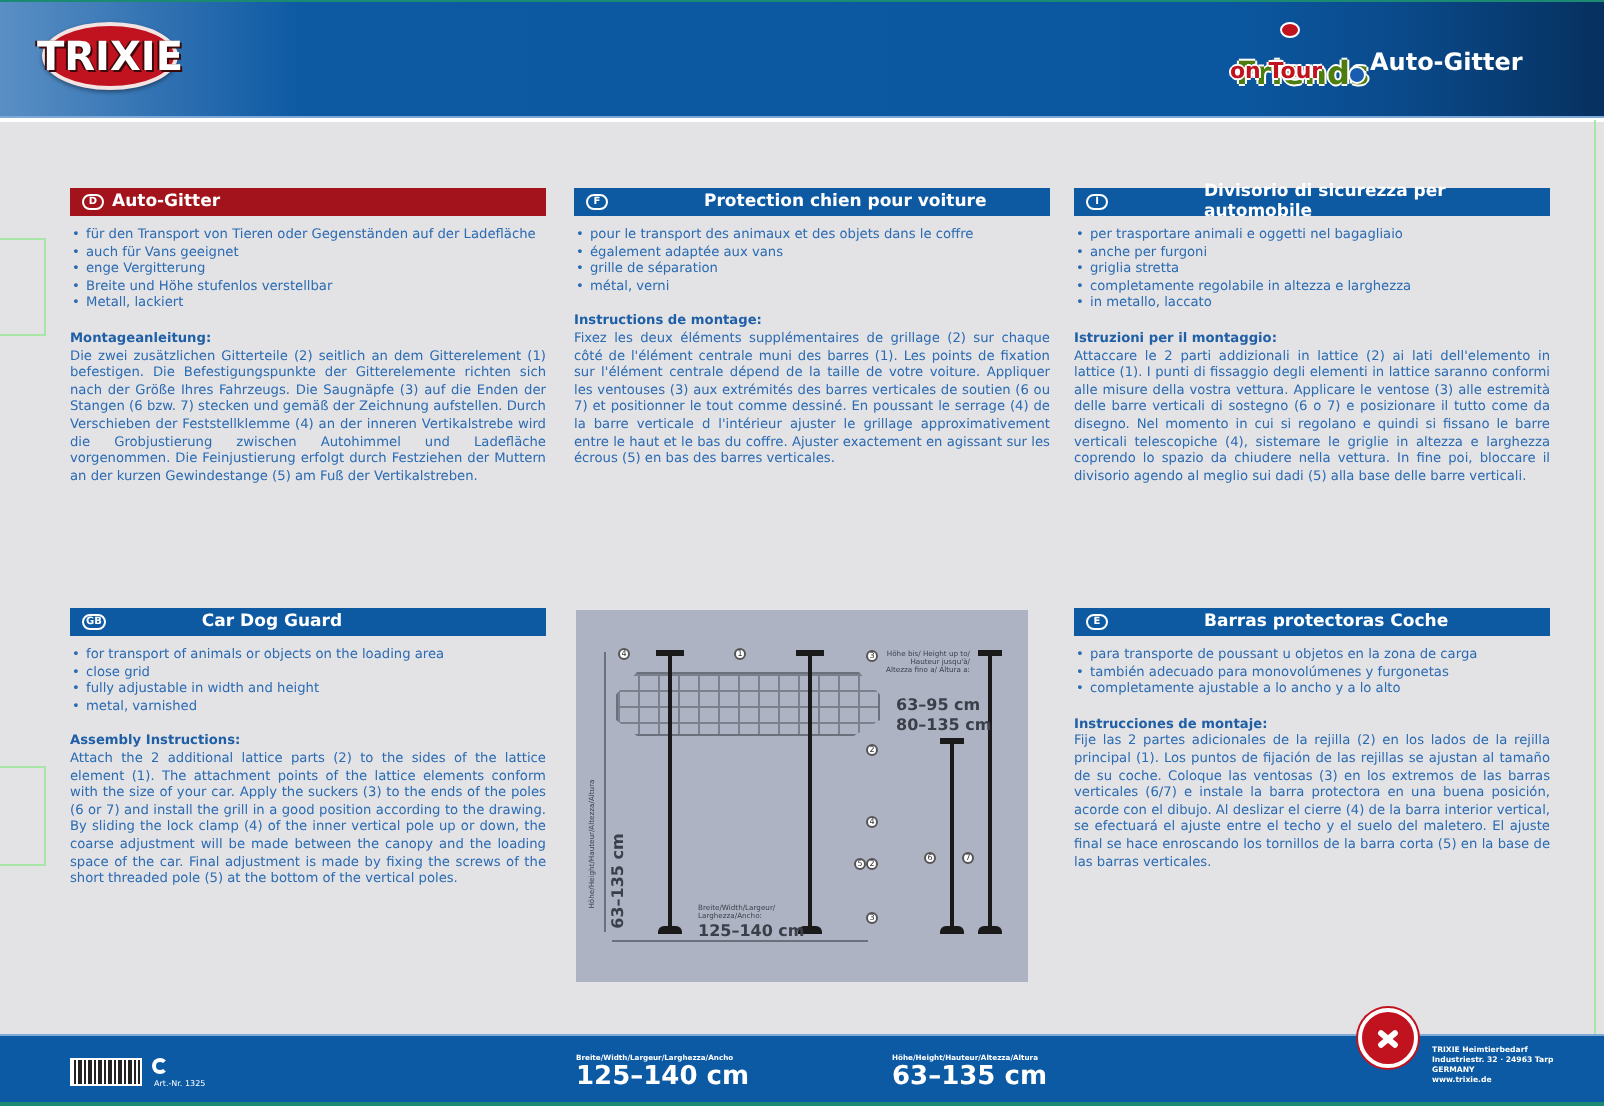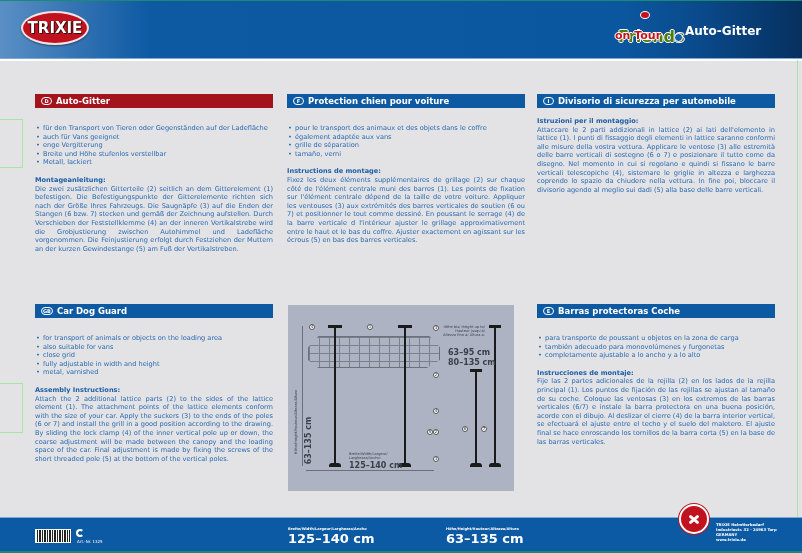--- a/index.html
+++ b/index.html
@@ -18,21 +18,21 @@
   .header-underline { position: absolute; left: 0; top: 58px; width: 802px; height: 3px; background: #ffffff; }
   .header-underline2 { position: absolute; left: 0; top: 58px; width: 802px; height: 1px; background: #7fa8d6; }
   .logo {
     position: absolute; left: 21px; top: 11px; width: 68px; height: 34px;
     background: #c1121f; border-radius: 50%;
     border: 2px solid #f3e3e3;
     box-shadow: 0 1px 2px rgba(0,0,0,0.4);
     display: flex; align-items: center; justify-content: center;
   }
   .logo span {
-    font-family: "DejaVu Sans", sans-serif; font-weight: bold; font-size: 15px;
+    font-family: "DejaVu Sans", sans-serif; font-weight: bold; font-size: 20px;
     color: #ffffff; letter-spacing: 0px;
     text-shadow: 1px 1px 0 #3b0a0a, -1px 0 0 #3b0a0a;
   }
   .fot {
     position: absolute; left: 614px; top: 11px; width: 66px; height: 36px;
   }
   .fot .l1 { position: absolute; left: 4px; top: 16px; font-weight: bold; font-size: 16px; color: #4d7c0f;
     text-shadow: 1px 0 0 #fff, -1px 0 0 #fff, 0 1px 0 #fff, 0 -1px 0 #fff; }
   .fot .l2 { position: absolute; left: 1px; top: 18px; font-weight: bold; font-size: 11px; color: #c1121f;
     text-shadow: 1px 0 0 #fff, -1px 0 0 #fff, 0 1px 0 #fff, 0 -1px 0 #fff; }
@@ -44,26 +44,26 @@
 
   .fold { position: absolute; border: 1px solid #a8e6a8; border-left: none; }
   .fold-r { position: absolute; left: 797px; width: 1px; background: #a8e6a8; }
 
   .section { position: absolute; width: 238px; }
   .sec-head {
     height: 14px; display: flex; align-items: center; padding-left: 6px;
     color: #ffffff; font-weight: bold; font-size: 8.5px;
   }
   .sec-head.red { background: #a3131c; }
-  .sec-head.blue { background: #0d5aa3; }
+  .sec-head.blue { background: #0d5aa3; gap: 44px; }
   .badge {
     display: inline-block; min-width: 11px; height: 8px; border: 1px solid #fff; border-radius: 5px;
     font-size: 5px; line-height: 6px; text-align: center; margin-right: 4px; padding: 0 1px;
   }
-  ul.bullets { list-style: none; margin-top: 16px; }
+  ul.bullets { list-style: none; margin-top: 5px; }
   ul.bullets li {
     font-size: 6.6px; line-height: 8.6px; padding-left: 8px; position: relative; color: #2a6bb2;
   }
   ul.bullets li::before { content: "•"; position: absolute; left: 1px; top: 0; color: #2a6bb2; }
   .instr-h { font-weight: bold; font-size: 6.6px; line-height: 8.6px; margin-top: 9px; color: #1e5fa6; }
   .instr-p { font-size: 6.6px; line-height: 8.6px; text-align: justify; color: #2a6bb2; }
   .diagram-box {
     position: absolute; left: 288px; top: 305px; width: 226px; height: 186px; background: #aeb3c3;
   }
   .pole { position: absolute; width: 2px; background: #1a1a1a; }
@@ -153,43 +153,49 @@
 
 <div class="section" style="left:287px; top:94px;">
   <div class="sec-head blue">
     <span class="badge">F</span>
     <span>Protection chien pour voiture</span>
   </div>
   <ul class="bullets">
     <li>pour le transport des animaux et des objets dans le coffre</li>
     <li>également adaptée aux vans</li>
     <li>grille de séparation</li>
-    <li>tamaño, verni</li>
+    <li>métal, verni</li>
   </ul>
   <div class="instr-h">Instructions de montage:</div>
   <div class="instr-p">Fixez les deux éléments supplémentaires de grillage (2) sur chaque côté de l'élément centrale muni des barres (1). Les points de fixation sur l'élément centrale dépend de la taille de votre voiture. Appliquer les ventouses (3) aux extrémités des barres verticales de soutien (6 ou 7) et positionner le tout comme dessiné. En poussant le serrage (4) de la barre verticale d l'intérieur ajuster le grillage approximativement entre le haut et le bas du coffre. Ajuster exactement en agissant sur les écrous (5) en bas des barres verticales.</div>
 </div>
 
 <div class="section" style="left:537px; top:94px;">
   <div class="sec-head blue">
     <span class="badge">I</span>
     <span>Divisorio di sicurezza per automobile</span>
   </div>
+  <ul class="bullets">
+    <li>per trasportare animali e oggetti nel bagagliaio</li>
+    <li>anche per furgoni</li>
+    <li>griglia stretta</li>
+    <li>completamente regolabile in altezza e larghezza</li>
+    <li>in metallo, laccato</li>
+  </ul>
   <div class="instr-h">Istruzioni per il montaggio:</div>
   <div class="instr-p">Attaccare le 2 parti addizionali in lattice (2) ai lati dell'elemento in lattice (1). I punti di fissaggio degli elementi in lattice saranno conformi alle misure della vostra vettura. Applicare le ventose (3) alle estremità delle barre verticali di sostegno (6 o 7) e posizionare il tutto come da disegno. Nel momento in cui si regolano e quindi si fissano le barre verticali telescopiche (4), sistemare le griglie in altezza e larghezza coprendo lo spazio da chiudere nella vettura. In fine poi, bloccare il divisorio agendo al meglio sui dadi (5) alla base delle barre verticali.</div>
 </div>
 
 <div class="section" style="left:35px; top:304px;">
   <div class="sec-head blue">
     <span class="badge">GB</span>
     <span>Car Dog Guard</span>
   </div>
   <ul class="bullets">
     <li>for transport of animals or objects on the loading area</li>
-    <li>also suitable for vans</li>
     <li>close grid</li>
     <li>fully adjustable in width and height</li>
     <li>metal, varnished</li>
   </ul>
   <div class="instr-h">Assembly Instructions:</div>
   <div class="instr-p">Attach the 2 additional lattice parts (2) to the sides of the lattice element (1). The attachment points of the lattice elements conform with the size of your car. Apply the suckers (3) to the ends of the poles (6 or 7) and install the grill in a good position according to the drawing. By sliding the lock clamp (4) of the inner vertical pole up or down, the coarse adjustment will be made between the canopy and the loading space of the car. Final adjustment is made by fixing the screws of the short threaded pole (5) at the bottom of the vertical poles.</div>
 </div>
 
 <div class="section" style="left:537px; top:304px;">
   <div class="sec-head blue">

